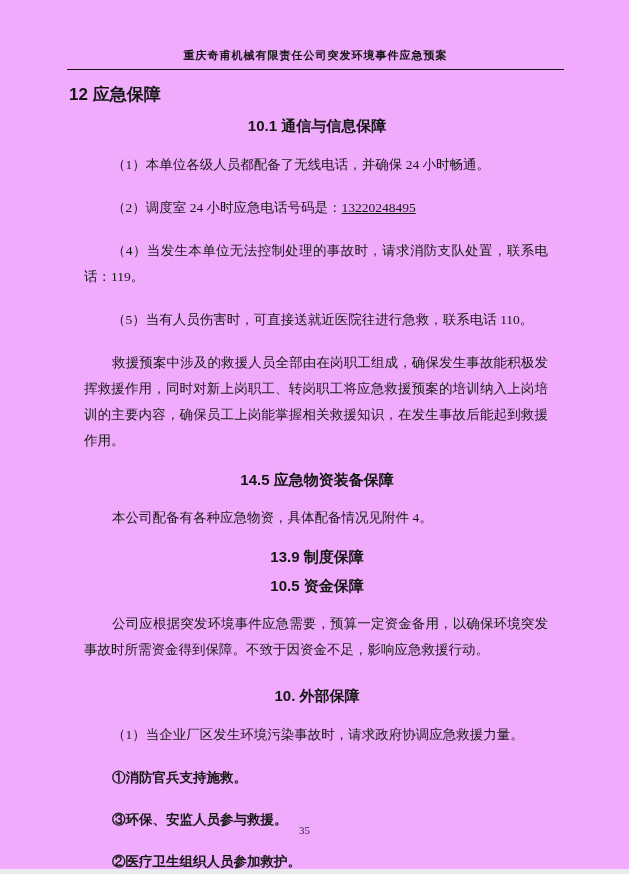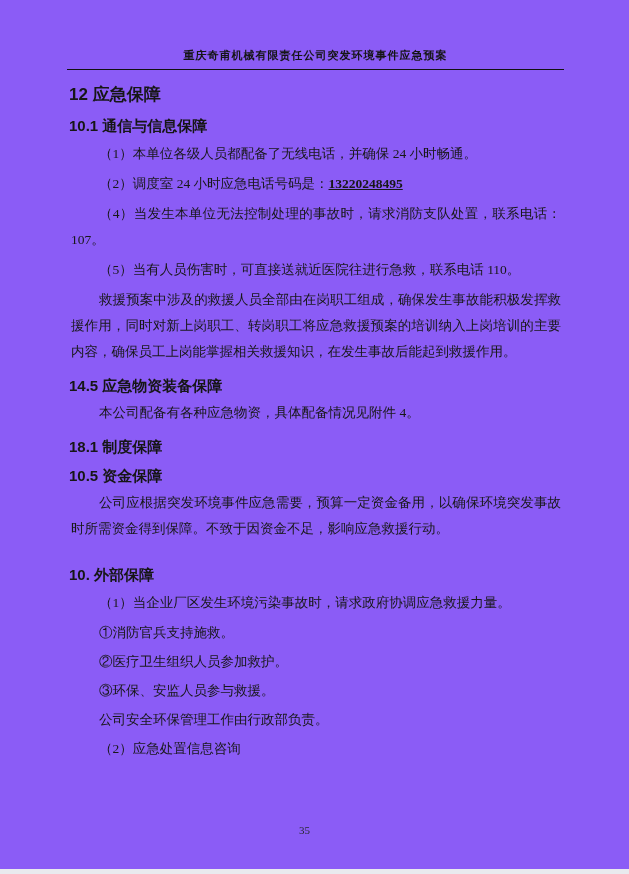--- a/index.html
+++ b/index.html
@@ -4,53 +4,53 @@
 <style>
   html,body{margin:0;padding:0;}
   body{
     width:629px;height:874px;
     background:#ffffff;
     font-family:"Liberation Serif","DejaVu Serif",serif;
     color:#1a1a1a;
     position:relative;
     overflow:hidden;
   }
-  .page{position:absolute;inset:0;background:#8b5cf6;}
+  .page{position:absolute;inset:0;background:#f0abfc;}
   .header{position:absolute;top:48px;left:67px;width:497px;}
   .header-title{
     text-align:center;
     font-size:11px;
     font-weight:bold;
     letter-spacing:1px;
     padding-bottom:6px;
     color:#151515;
   }
   .header-rule{height:0;border-bottom:1.6px solid #111;}
   .content{position:absolute;top:72px;left:67px;width:498px;}
   .doc-h1{
     font-family:"Liberation Sans","DejaVu Sans",sans-serif;
     font-size:17px;font-weight:bold;
     margin:13px 0 0 2px;line-height:1.2;color:#161616;
   }
   .doc-h2{
     font-family:"Liberation Sans","DejaVu Sans",sans-serif;
     font-size:15px;font-weight:bold;
-    margin:12px 0 6px 2px;line-height:1.15;color:#161616;
+    margin:12px 0 6px 2px;line-height:1.15;color:#161616;text-align:center;
   }
   .doc-h2.spaced{margin-top:24px;}
   .content p{
-    margin:4px;
+    margin:17px;
     font-size:13.5px;
     line-height:26px;
     text-align:justify;
     color:#181818;
   }
   p.indent{text-indent:28px;}
-  p.tight{line-height:25px;}
-  .phone{font-weight:bold;text-decoration:underline;}
+  p.tight{line-height:25px;font-weight:bold;}
+  .phone{font-weight:normal;text-decoration:underline;}
   .page-number{
     position:absolute;top:824px;left:0;width:609px;
     text-align:center;font-size:11px;color:#2a2a33;
   }
   .window-edge{
     position:absolute;left:0;bottom:0;width:629px;height:5px;
     background:#e9eaee;
   }
 </style>
 </head>
@@ -63,38 +63,38 @@
     <div class="header-rule"></div>
   </div>
 
   <div class="content">
 
     <div class="doc-h1">12  应急保障</div>
 
     <div class="doc-h2">10.1  通信与信息保障</div>
     <p class="indent">（1）本单位各级人员都配备了无线电话，并确保 24 小时畅通。</p>
     <p class="indent"><span>（2）调度室 24 小时应急电话号码是：</span><span class="phone">13220248495</span></p>
-    <p class="indent">（4）当发生本单位无法控制处理的事故时，请求消防支队处置，联系电话：107。</p>
+    <p class="indent">（4）当发生本单位无法控制处理的事故时，请求消防支队处置，联系电话：119。</p>
     <p class="indent">（5）当有人员伤害时，可直接送就近医院往进行急救，联系电话 110。</p>
 
     <p class="indent">救援预案中涉及的救援人员全部由在岗职工组成，确保发生事故能积极发挥救援作用，同时对新上岗职工、转岗职工将应急救援预案的培训纳入上岗培训的主要内容，确保员工上岗能掌握相关救援知识，在发生事故后能起到救援作用。</p>
 
     <div class="doc-h2">14.5  应急物资装备保障</div>
     <p class="indent">本公司配备有各种应急物资，具体配备情况见附件 4。</p>
 
-    <div class="doc-h2">18.1  制度保障</div>
+    <div class="doc-h2">13.9  制度保障</div>
 
     <div class="doc-h2">10.5  资金保障</div>
     <p class="indent">公司应根据突发环境事件应急需要，预算一定资金备用，以确保环境突发事故时所需资金得到保障。不致于因资金不足，影响应急救援行动。</p>
 
     <div class="doc-h2 spaced">10.  外部保障</div>
     <p class="indent">（1）当企业厂区发生环境污染事故时，请求政府协调应急救援力量。</p>
     <p class="indent tight">①消防官兵支持施救。</p>
+    <p class="indent tight">③环保、安监人员参与救援。</p>
     <p class="indent tight">②医疗卫生组织人员参加救护。</p>
-    <p class="indent tight">③环保、安监人员参与救援。</p>
     <p class="indent tight">公司安全环保管理工作由行政部负责。</p>
     <p class="indent">（2）应急处置信息咨询</p>
 
   </div>
 
   <div class="page-number">35</div>
   <div class="window-edge"></div>
 
 </div>
 

